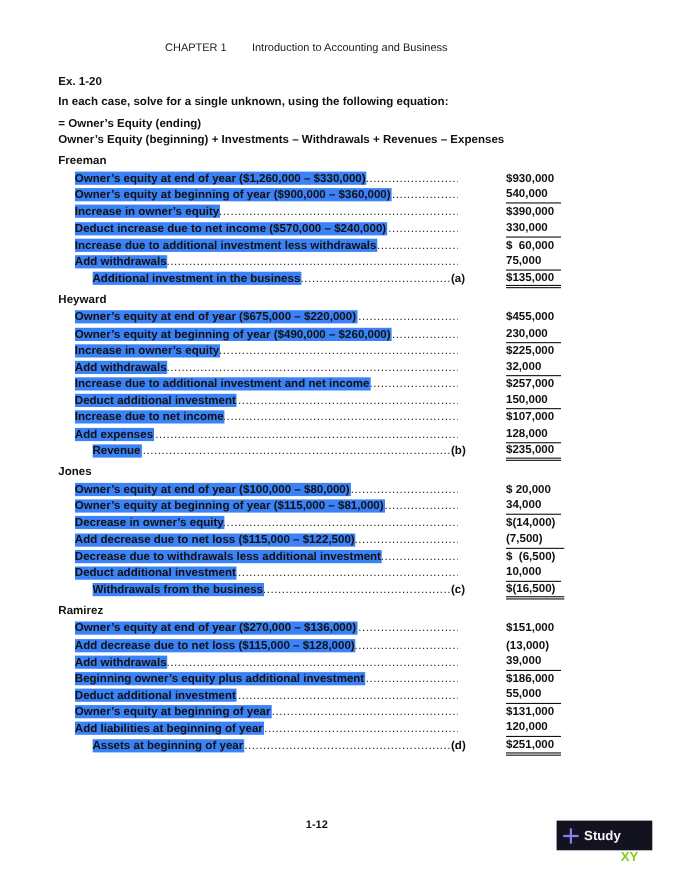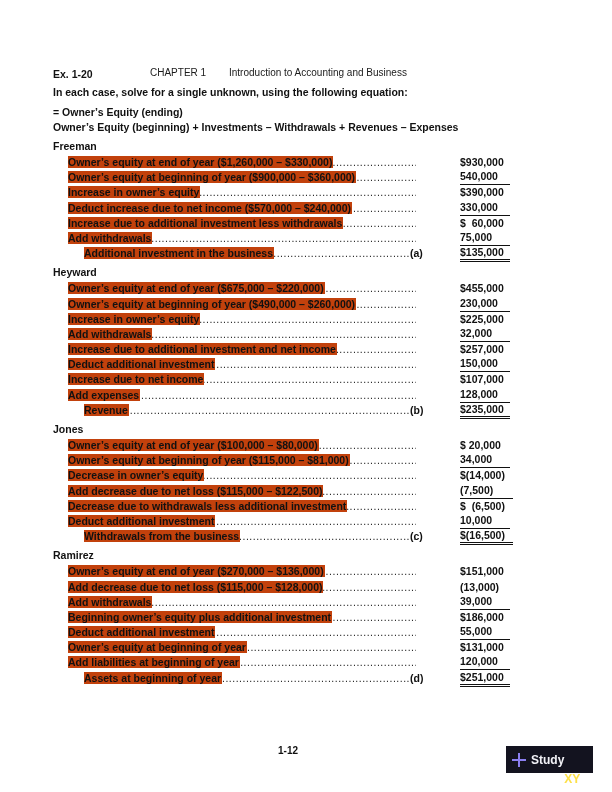--- a/index.html
+++ b/index.html
@@ -16,21 +16,21 @@
       color: #111111;
     }
     .running-header {
       position: absolute;
       top: 38px;
       left: 150px;
       font-size: 10px;
       color: #1a1a1a;
       white-space: pre;
     }
-    .running-header .chapter { display: inline-block; width: 79px; margin-top: 29px; }
+    .running-header .chapter { display: inline-block; width: 79px; }
     .content {
       position: absolute;
       left: 53px;
       top: 66px;
       width: 470px;
       font-weight: bold;
       font-size: 10.5px;
     }
     .ex-title { margin-top: 0; height: 17px; line-height: 17px; }
     .instruction { margin-top: 1px; height: 17px; line-height: 17px; }
@@ -46,21 +46,21 @@
       line-height: 15.2px;
       white-space: nowrap;
     }
     .row .label {
       position: absolute;
       left: 15px;
       width: 348px;
       overflow: hidden;
     }
     .row.final .label { left: 31px; width: 332px; }
-    .row .label .txt { background: #c2410c; padding-right: 1px; }
+    .row .label .txt { background: #3b82f6; padding-right: 1px; }
     .row .label::after {
       content: "";
     }
     .dots {
       position: absolute;
       left: 15px;
       right: 0;
       top: 0;
       overflow: hidden;
       font-weight: normal;
@@ -120,21 +120,21 @@
       margin-right: 5px;
     }
     .logo .plus::before, .logo .plus::after {
       content: "";
       position: absolute;
       background: #8b7ff0;
     }
     .logo .plus::before { left: 6px; top: 0; width: 2px; height: 14px; }
     .logo .plus::after { left: 0; top: 6px; width: 14px; height: 2px; }
     .logo .brand-a { color: #f2f2f7; }
-    .logo .brand-b { color: #fde047; margin-top: 39px; }
+    .logo .brand-b { color: #84cc16; margin-top: 39px; }
   </style>
 </head>
 <body>
 
 <div class="running-header"><span class="chapter">CHAPTER 1</span><span>Introduction to Accounting and Business</span></div>
 
 <div class="content">
   <div class="ex-title">Ex. 1-20</div>
   <div class="instruction">In each case, solve for a single unknown, using the following equation:</div>
   <div class="equation">

